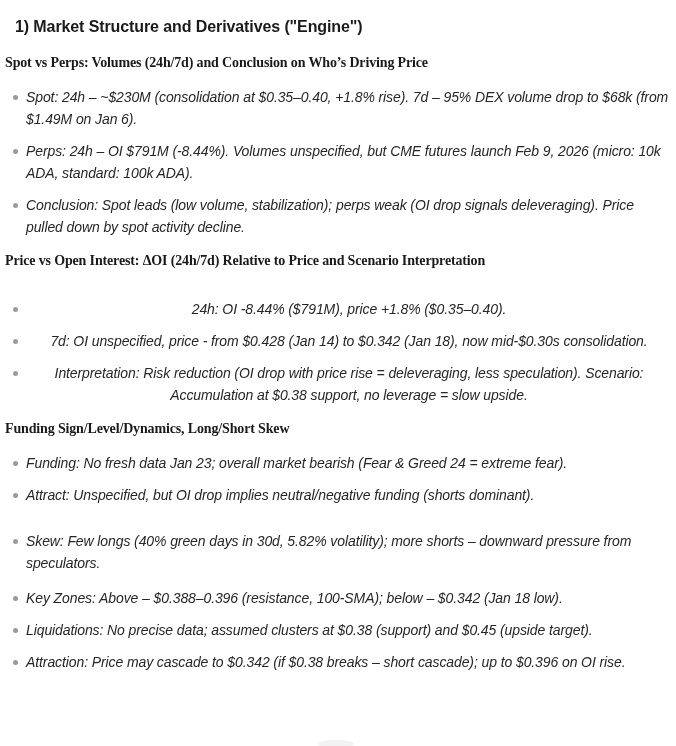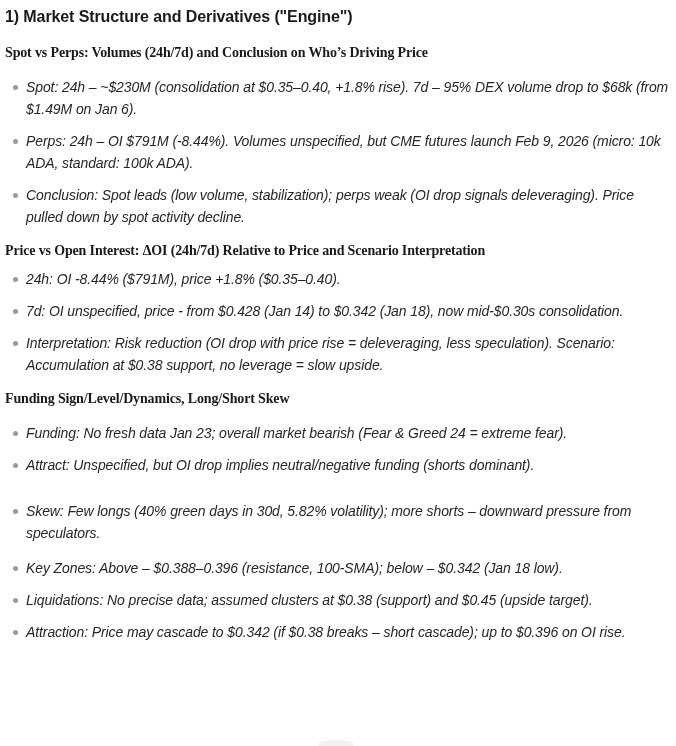--- a/index.html
+++ b/index.html
@@ -14,21 +14,21 @@
       font-family: "Liberation Sans", "DejaVu Sans", sans-serif;
       color: #1f1f1f;
       position: relative;
     }
     .doc {
       padding: 0 4px 0 5px;
     }
     h1.section-title {
       font-size: 16px;
       font-weight: bold;
-      margin: 0;
+      margin: 10px;
       padding-top: 6px;
       height: 22px;
       line-height: 22px;
       color: #1a1a1a;
       letter-spacing: -0.1px;
     }
     h2.sub-heading {
       font-size: 14px;
       font-weight: bold;
       margin: 0;
@@ -77,21 +77,21 @@
   <h1 class="section-title">1) Market Structure and Derivatives ("Engine")</h1>
 
   <h2 class="sub-heading" style="margin-top:15px;">Spot vs Perps: Volumes (24h/7d) and Conclusion on Who’s Driving Price</h2>
   <ul class="bullets" style="margin-top:13px;">
     <li><span class="dot"></span><span>Spot: 24h – ~$230M (consolidation at $0.35–0.40, +1.8% rise). 7d – 95% DEX volume drop to $68k (from $1.49M on Jan 6).</span></li>
     <li style="margin-top:10px;"><span class="dot"></span><span>Perps: 24h – OI $791M (-8.44%). Volumes unspecified, but CME futures launch Feb 9, 2026 (micro: 10k ADA, standard: 100k ADA).</span></li>
     <li style="margin-top:10px;"><span class="dot"></span><span>Conclusion: Spot leads (low volume, stabilization); perps weak (OI drop signals deleveraging). Price pulled down by spot activity decline.</span></li>
   </ul>
 
   <h2 class="sub-heading" style="margin-top:13px;">Price vs Open Interest: ΔOI (24h/7d) Relative to Price and Scenario Interpretation</h2>
-  <ul class="bullets" style="margin-top:7px;">
+  <ul class="bullets" style="margin-top:27px;text-align:center;">
     <li><span class="dot"></span><span>24h: OI -8.44% ($791M), price +1.8% ($0.35–0.40).</span></li>
     <li style="margin-top:10px;"><span class="dot"></span><span>7d: OI unspecified, price - from $0.428 (Jan 14) to $0.342 (Jan 18), now mid-$0.30s consolidation.</span></li>
     <li style="margin-top:10px;"><span class="dot"></span><span>Interpretation: Risk reduction (OI drop with price rise = deleveraging, less speculation). Scenario: Accumulation at $0.38 support, no leverage = slow upside.</span></li>
   </ul>
 
   <h2 class="sub-heading" style="margin-top:13px;">Funding Sign/Level/Dynamics, Long/Short Skew</h2>
   <ul class="bullets" style="margin-top:13px;">
     <li><span class="dot"></span><span>Funding: No fresh data Jan 23; overall market bearish (Fear &amp; Greed 24 = extreme fear).</span></li>
     <li style="margin-top:10px;"><span class="dot"></span><span>Attract: Unspecified, but OI drop implies neutral/negative funding (shorts dominant).</span></li>
     <li style="margin-top:24px;"><span class="dot"></span><span>Skew: Few longs (40% green days in 30d, 5.82% volatility); more shorts – downward pressure from speculators.</span></li>

